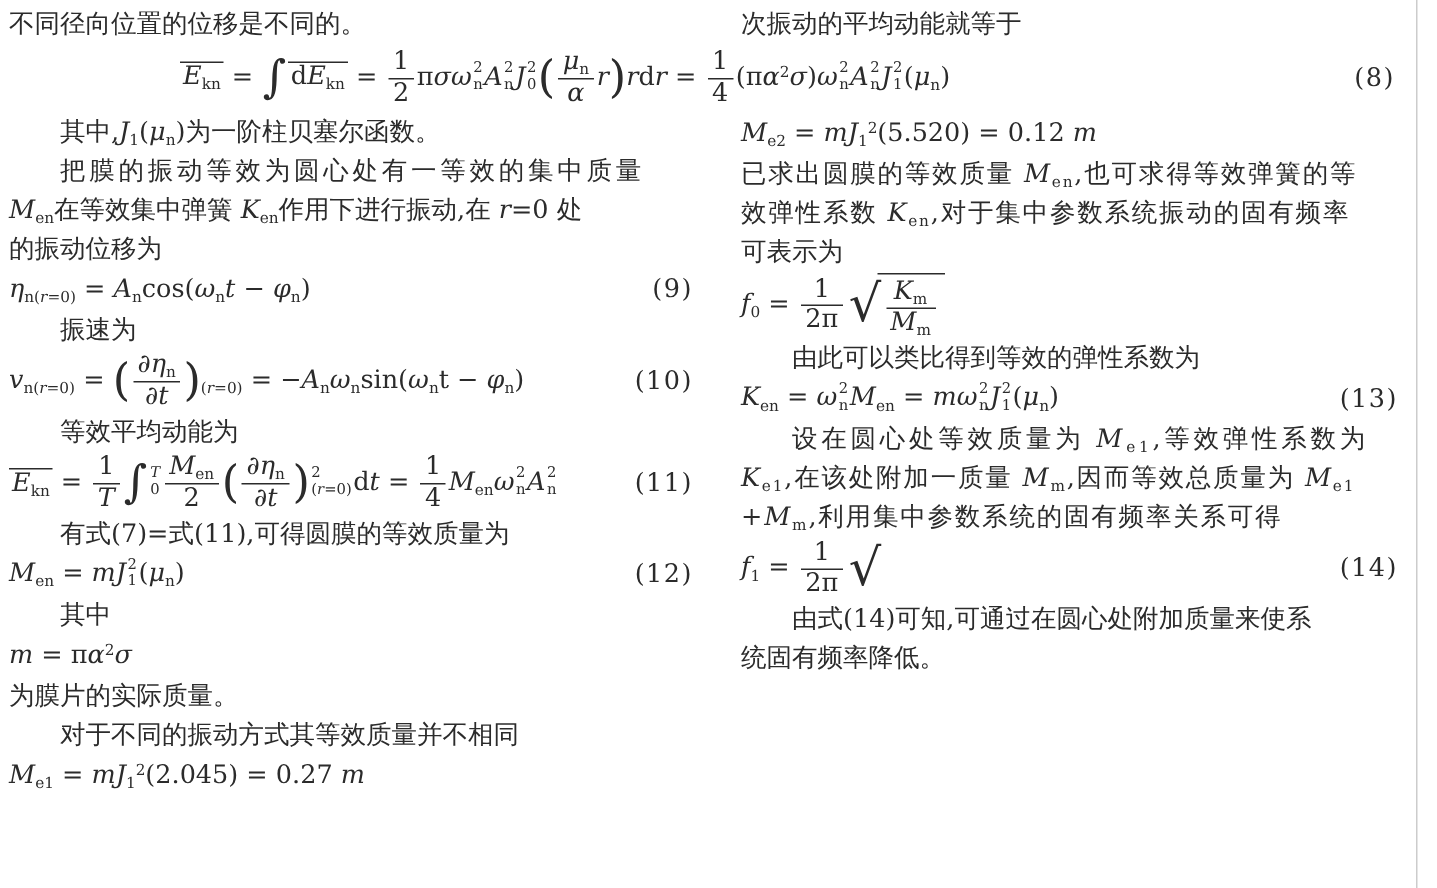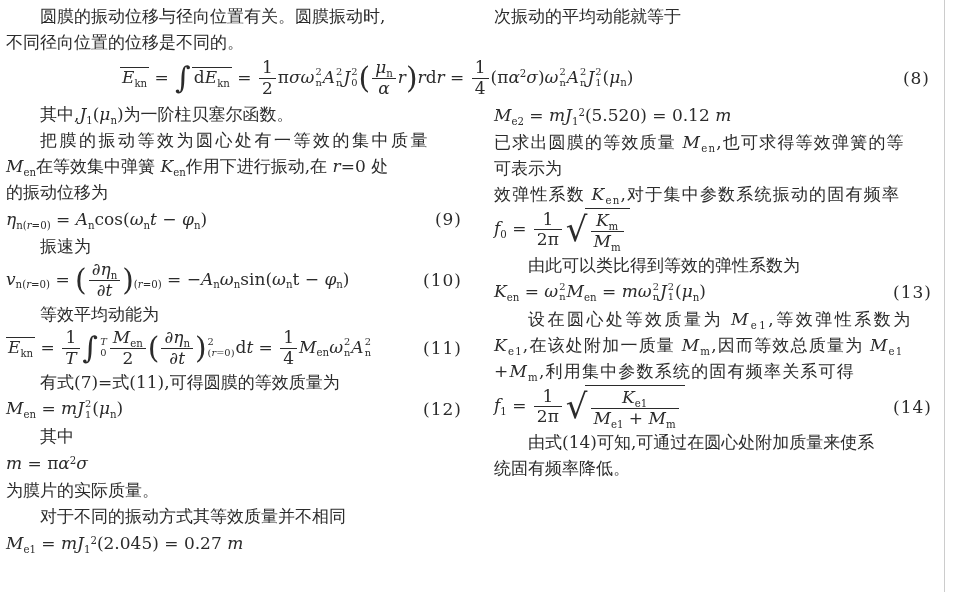--- a/index.html
+++ b/index.html
@@ -32,21 +32,20 @@
   .rbody{border-top:1.4px solid #2b2b2b;padding:2px 4px 0}
   .scan-rule{position:absolute;top:0;bottom:0;right:13px;width:1px;background:#cccccc}
 </style>
 </head>
 <body>
 
 <div class="page">
 
   <div class="toprow">
     <div class="colL">
-      <div class="tl ind">圆膜的振动位移与径向位置有关。圆膜振动时,</div>
       <div class="tl">不同径向位置的位移是不同的。</div>
     </div>
     <div class="colR">
       <div class="tl">次振动的平均动能就等于</div>
     </div>
   </div>
 
   <div class="eqfull">
     <span class="eq"><span class="ov"><i>E</i><sub>kn</sub></span> = <span class="bigint">∫</span><span class="ov">d<i>E</i><sub>kn</sub></span> = <span class="fr"><span class="fn">1</span><span>2</span></span>π<i>σω</i><span class="sc">
           <span>2</span>
@@ -120,22 +119,22 @@
       <div class="eqline">
         <span class="eq"><i>M</i><sub>e1</sub> = <i>mJ</i><sub>1</sub><sup>2</sup>(2.045) = 0.27 <i>m</i></span>
       </div>
     </div>
 
     <div class="colR">
       <div class="eqline">
         <span class="eq"><i>M</i><sub>e2</sub> = <i>mJ</i><sub>1</sub><sup>2</sup>(5.520) = 0.12 <i>m</i></span>
       </div>
       <div class="tl j2">已求出圆膜的等效质量 <i>M</i><sub>en</sub>,也可求得等效弹簧的等</div>
+      <div class="tl j2">效弹性系数 <i>K</i><sub>en</sub>,对于集中参数系统振动的固有频率</div>
       <div class="tl">可表示为</div>
-      <div class="tl j2">效弹性系数 <i>K</i><sub>en</sub>,对于集中参数系统振动的固有频率</div>
       <div class="eqline">
         <span class="eq"><i>f</i><sub>0</sub> = <span class="fr"><span class="fn">1</span><span>2π</span></span><span class="sqrt">
               <span class="rsgn">√</span>
               <span class="rbody"><span class="fr"><span class="fn"><i>K</i><sub>m</sub></span><span><i>M</i><sub>m</sub></span></span></span>
             </span></span>
       </div>
       <div class="tl ind">由此可以类比得到等效的弹性系数为</div>
       <div class="eqline">
         <span class="eq"><i>K</i><sub>en</sub> = <i>ω</i><span class="sc">
               <span>2</span>
@@ -148,21 +147,20 @@
               <span>1</span>
             </span>(<i>μ</i><sub>n</sub>)</span>
         <span class="eqnum">(13)</span>
       </div>
       <div class="tl ind j">设在圆心处等效质量为 <i>M</i><sub>e1</sub>,等效弹性系数为</div>
       <div class="tl j2"><i>K</i><sub>e1</sub>,在该处附加一质量 <i>M</i><sub>m</sub>,因而等效总质量为 <i>M</i><sub>e1</sub></div>
       <div class="tl j2">+<i>M</i><sub>m</sub>,利用集中参数系统的固有频率关系可得</div>
       <div class="eqline">
         <span class="eq"><i>f</i><sub>1</sub> = <span class="fr"><span class="fn">1</span><span>2π</span></span><span class="sqrt">
               <span class="rsgn">√</span>
-              <span class="rbody"><span class="fr"><span class="fn"><i>K</i><sub>e1</sub></span><span><i>M</i><sub>e1</sub> + <i>M</i><sub>m</sub></span></span></span>
             </span></span>
         <span class="eqnum">(14)</span>
       </div>
       <div class="tl ind">由式(14)可知,可通过在圆心处附加质量来使系</div>
       <div class="tl">统固有频率降低。</div>
     </div>
 
   </div>
 
   <div class="scan-rule"></div>

